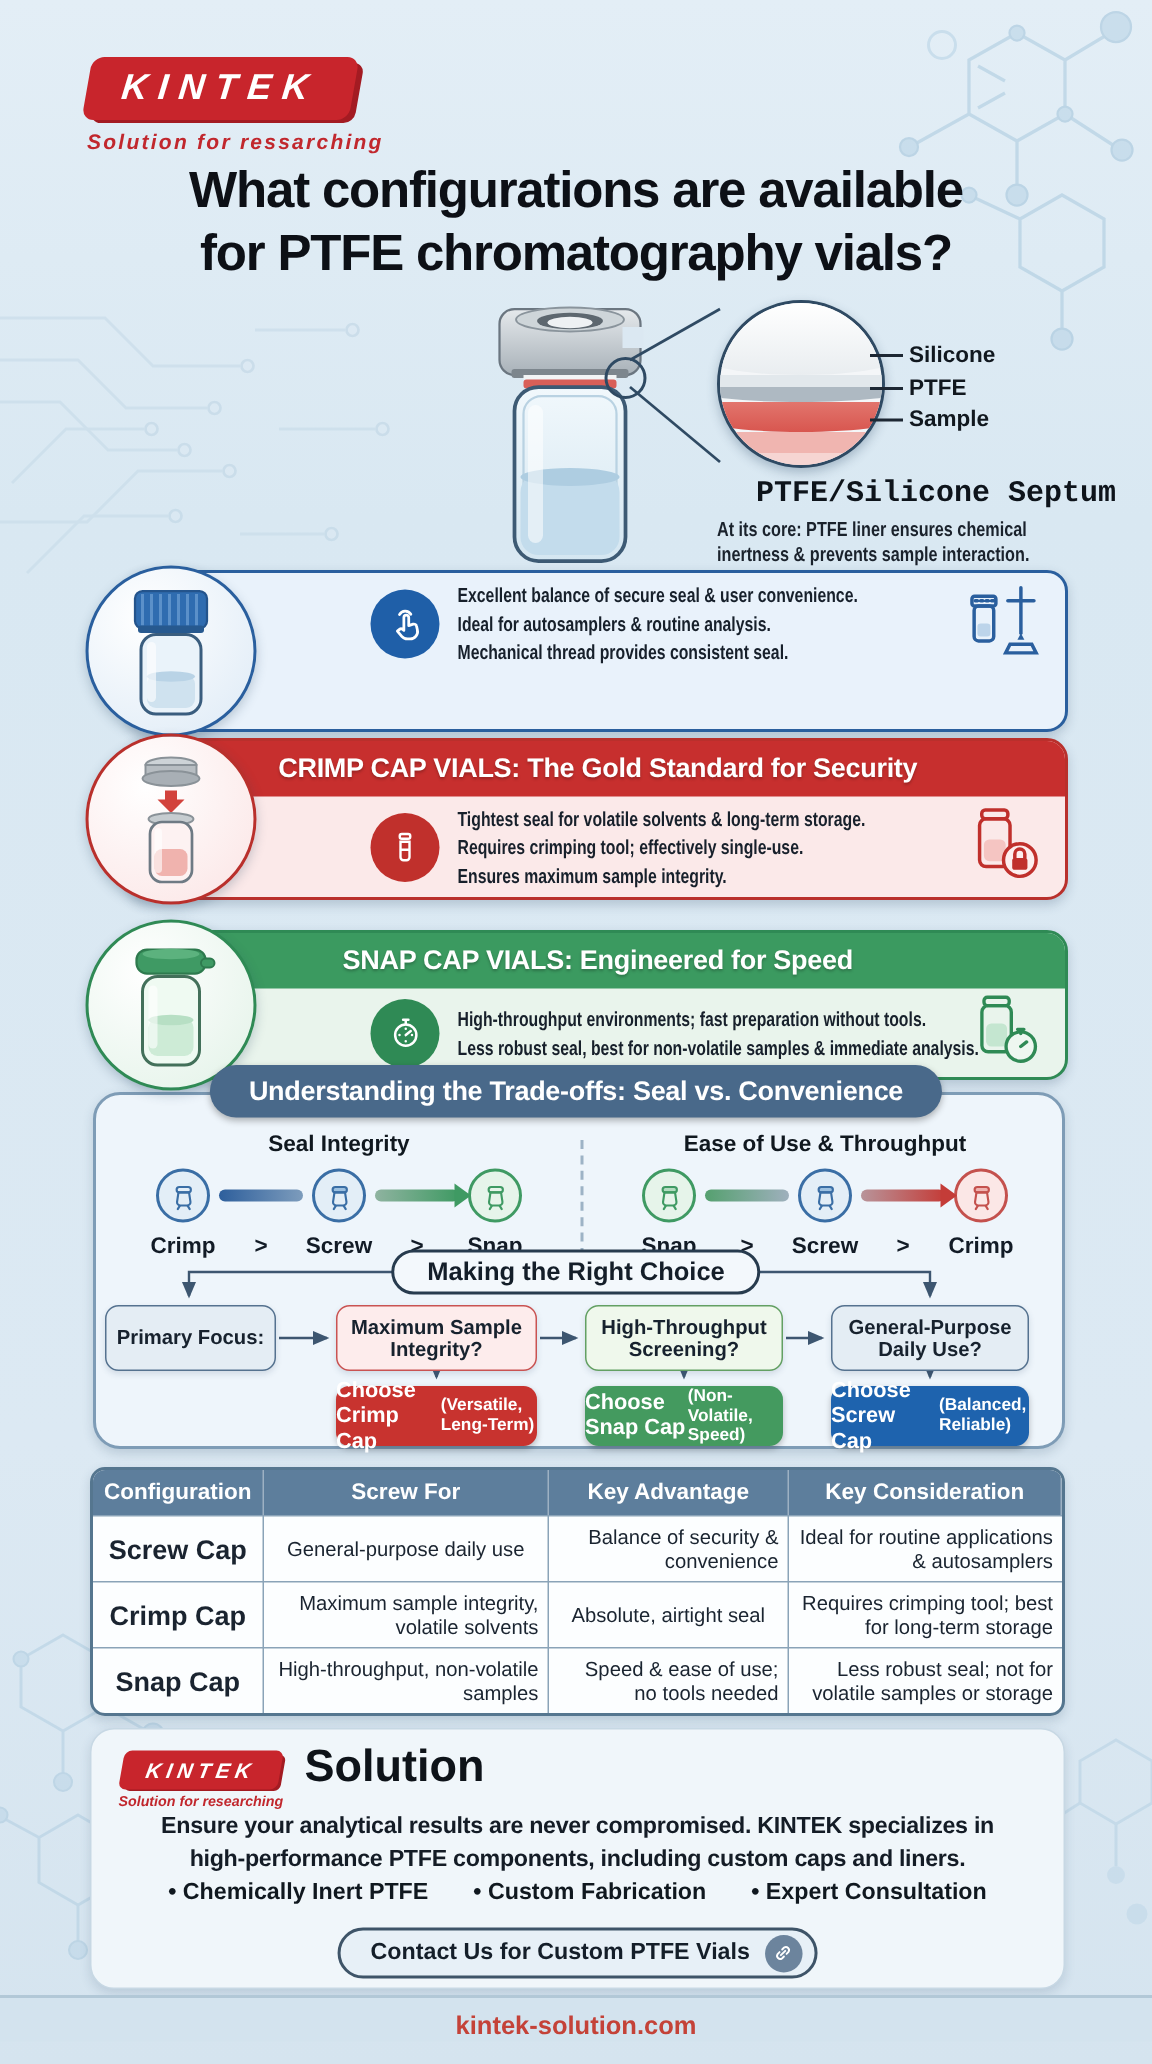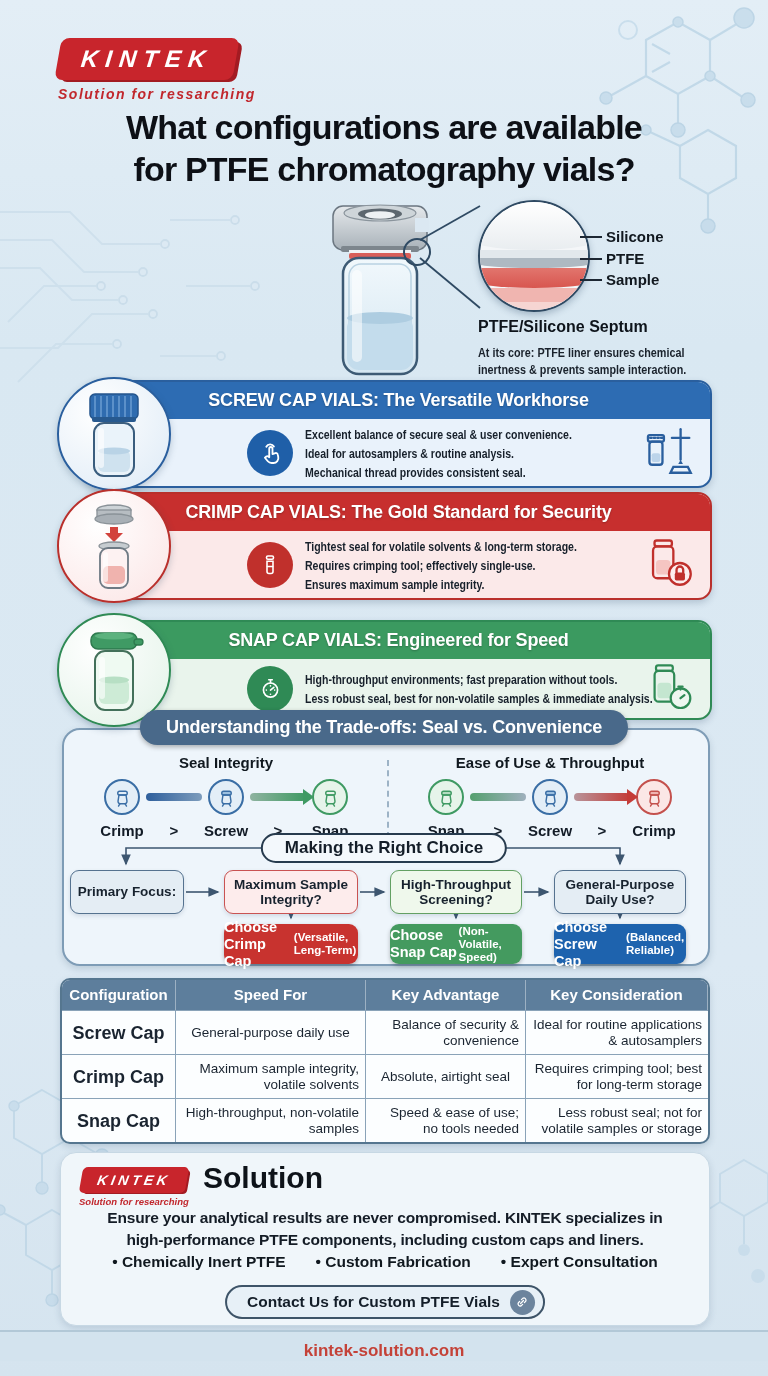--- a/index.html
+++ b/index.html
@@ -23,21 +23,21 @@
   .title { left:0; top:106px; width:768px; text-align:center; font-size:34px; line-height:42px;
            font-weight:800; color:#0d1016; letter-spacing:-0.8px; }
 
   
   .septum-label { position:absolute; font-size:15px; font-weight:700; color:#11181f; }
   .leader { position:absolute; height:2px; background:#1d2733; }
   .mag-circle { left:478px; top:200px; width:112px; height:112px; border-radius:50%;
                 border:2.5px solid #2f4a63; overflow:hidden; background:#f4f6f8;
                 box-shadow:0 3px 7px rgba(40,70,100,.3); }
   .mag-circle .lay { width:130%; margin-left:-15%; }
-  .septum-head { left:478px; top:318px; font-size:16px; font-weight:800; color:#0e141b; }
+  .septum-head { left:504px; top:318px; font-size:20px; font-weight:800; color:#0e141b;font-family:Liberation Mono, monospace; }
   .cond { white-space:nowrap; transform:scaleX(.8); transform-origin:0 50%; }
   .septum-desc { left:478px; top:344px; font-size:13.5px; line-height:17px; font-weight:700; color:#1a222c; }
 
   
   .section { position:absolute; left:57px; width:655px; }
   .sec-card { position:absolute; left:28px; top:2px; right:0; bottom:2px; border-radius:14px;
               background:var(--bg); border:2px solid var(--brd); overflow:hidden;
               box-shadow:0 3px 7px rgba(40,70,100,.22); }
   .sec-header { height:37px; background:var(--hdr); display:flex; align-items:center; justify-content:center;
                 color:#fff; font-weight:bold; font-size:18px; letter-spacing:-0.2px;
@@ -269,21 +269,20 @@
   <span class="septum-label" style="left:606px;top:271px">Sample</span>
 
   <div class="abs septum-head">PTFE/Silicone Septum</div>
   <div class="abs septum-desc">
     <div class="cond">At its core: PTFE liner ensures chemical</div>
     <div class="cond">inertness &amp; prevents sample interaction.</div>
   </div>
 
   <div class="section" style="top:378px;height:112px;--hdr:#2d6cb3;--bg:#e9f2fb;--brd:#2a5f9e;--cbg:#ddeaf6">
     <div class="sec-card">
-      <div class="sec-header">SCREW CAP VIALS: The Versatile Workhorse</div>
       <div class="sec-body">
         <div class="sec-icon-circle" style="background:#1f5fa8">
           <svg width="26" height="26" viewBox="0 0 24 24" fill="none" stroke="#fff" stroke-width="1.7" stroke-linecap="round" stroke-linejoin="round">
             <path d="M8.6 6.2a4 4 0 0 1 7-0.2"></path>
             <path d="M11.3 8a1.5 1.5 0 0 1 3 0v5l2.7-.9c.9-.3 1.9.2 2.1 1.2l.5 2.2a4.6 4.6 0 0 1-4.5 5.7h-1.6a4.6 4.6 0 0 1-3.5-1.6l-2.7-3.2 1.3-1.1c.5-.4 1.2-.5 1.7-.1l1 .7z"></path>
           </svg>
         </div>
         <div class="sec-lines">
           <div>Excellent balance of secure seal &amp; user convenience.</div>
           <div>Ideal for autosamplers &amp; routine analysis.</div>
@@ -516,21 +515,21 @@
     <span class="l2">(Non-Volatile, Speed)</span>
   </div>
   <div class="mc-ans" style="left:554px;width:132px;background:#1e63ae">
     <span class="l1">Choose Screw Cap</span>
     <span class="l2">(Balanced, Reliable)</span>
   </div>
 
   <div class="abs tbl">
     <div class="tr head">
       <div class="td">Configuration</div>
-      <div class="td">Speed For</div>
+      <div class="td">Screw For</div>
       <div class="td">Key Advantage</div>
       <div class="td">Key Consideration</div>
     </div>
     <div class="tr data">
       <div class="td cfg">Screw Cap</div>
       <div class="td">General-purpose daily use</div>
       <div class="td">Balance of security &amp; convenience</div>
       <div class="td">Ideal for routine applications &amp; autosamplers</div>
     </div>
     <div class="tr data">

